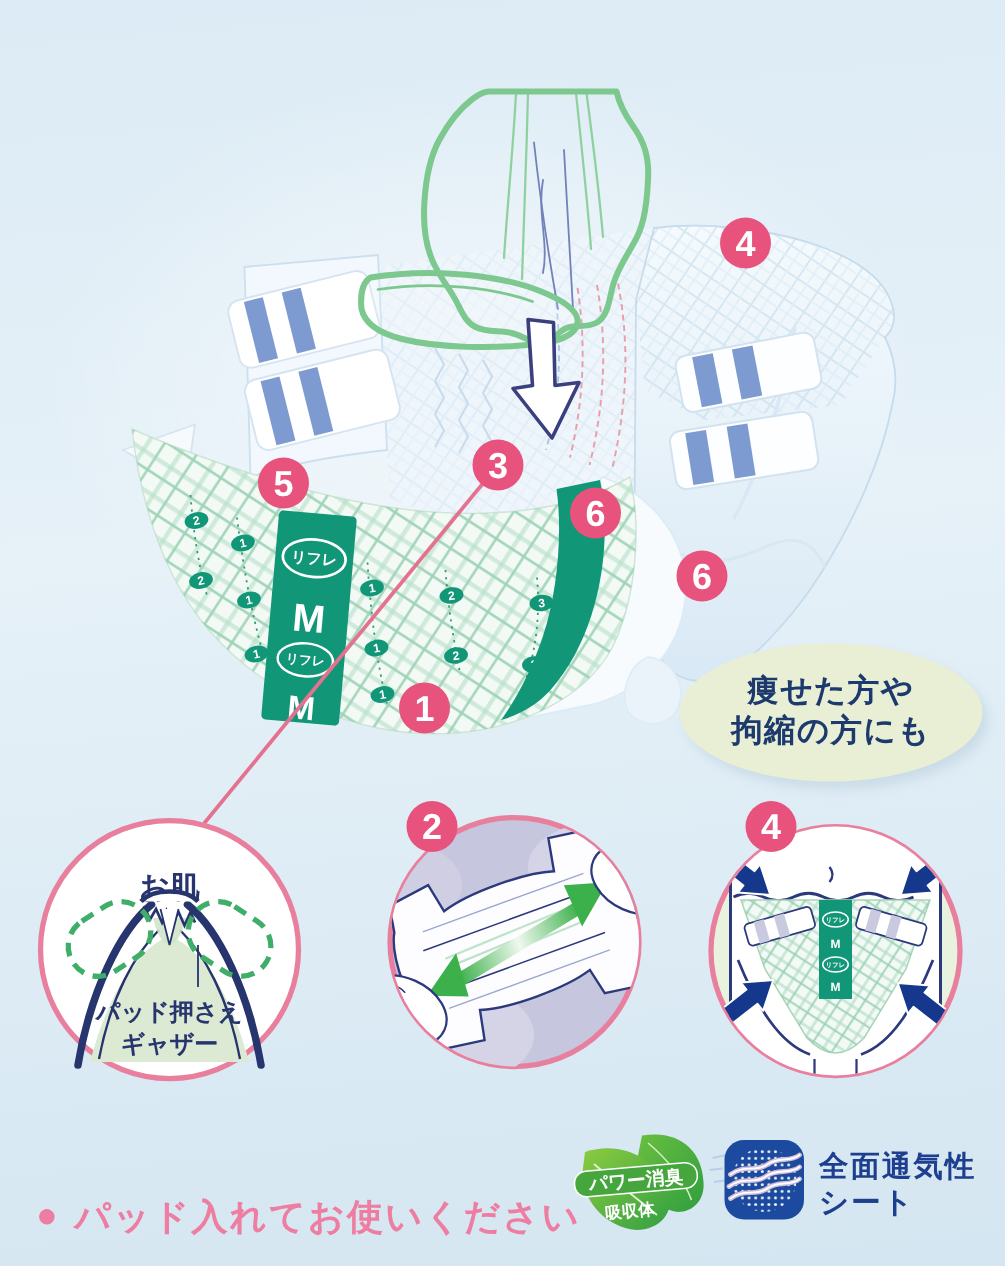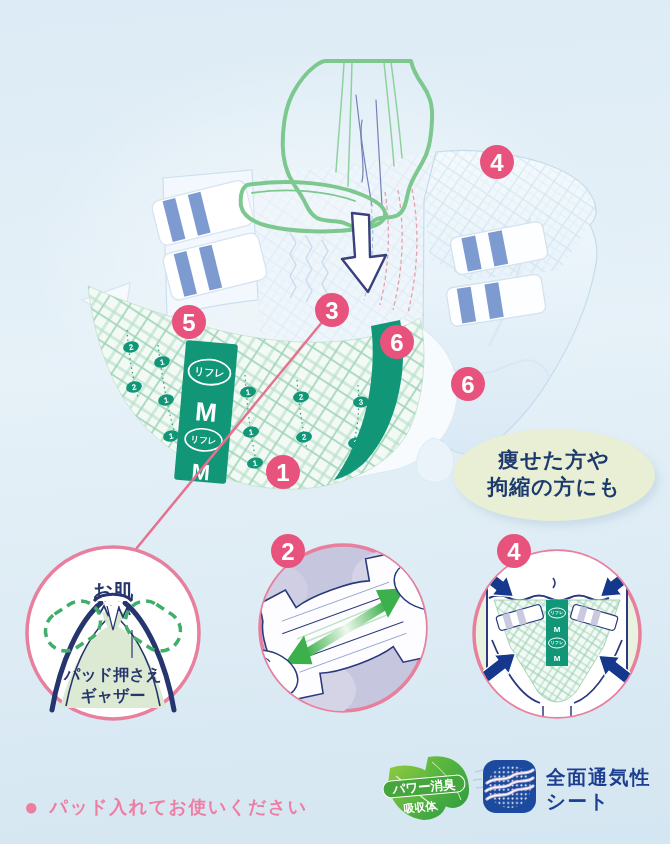--- a/index.html
+++ b/index.html
@@ -9,21 +9,21 @@
       radial-gradient(ellipse 420px 300px at 48% 30%, rgba(255,255,255,0.55), rgba(255,255,255,0) 70%),
       linear-gradient(175deg,#dcebf5 0%,#e6f1f8 42%,#d4e6f1 100%);
     font-family:"Liberation Sans","DejaVu Sans",sans-serif;
   }
   .stage svg{position:absolute;left:0;top:0;}
   .footer{
     position:absolute;left:24px;top:795px;display:flex;align-items:center;gap:11px;
     color:#ee7da2;
   }
   .footer .bullet{font-size:24px;line-height:1;}
-  .footer .note{font-size:18px;font-weight:bold;letter-spacing:1.5px;font-family:Liberation Serif, serif;}
+  .footer .note{font-size:24px;font-weight:bold;letter-spacing:1.5px;font-family:Liberation Serif, serif;}
   text{font-family:"Liberation Sans","DejaVu Sans",sans-serif;}
 </style>
 </head>
 <body>
 
 <div class="stage">
 <svg width="670" height="844" viewBox="0 0 670 844">
   <defs>
     <pattern id="bluecross" width="16" height="16" patternUnits="userSpaceOnUse" patternTransform="rotate(34)">
       <rect width="16" height="16" fill="none"></rect>

